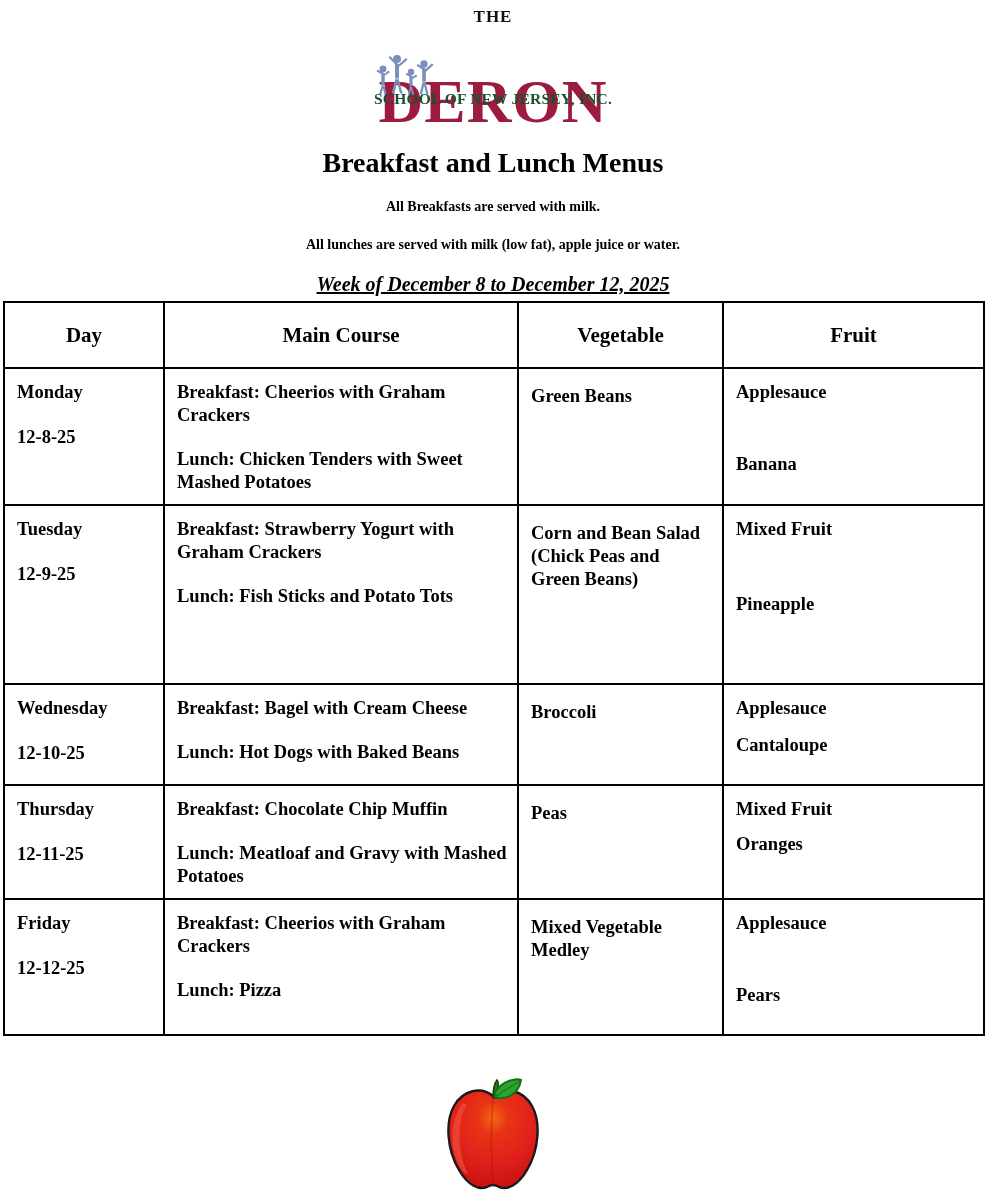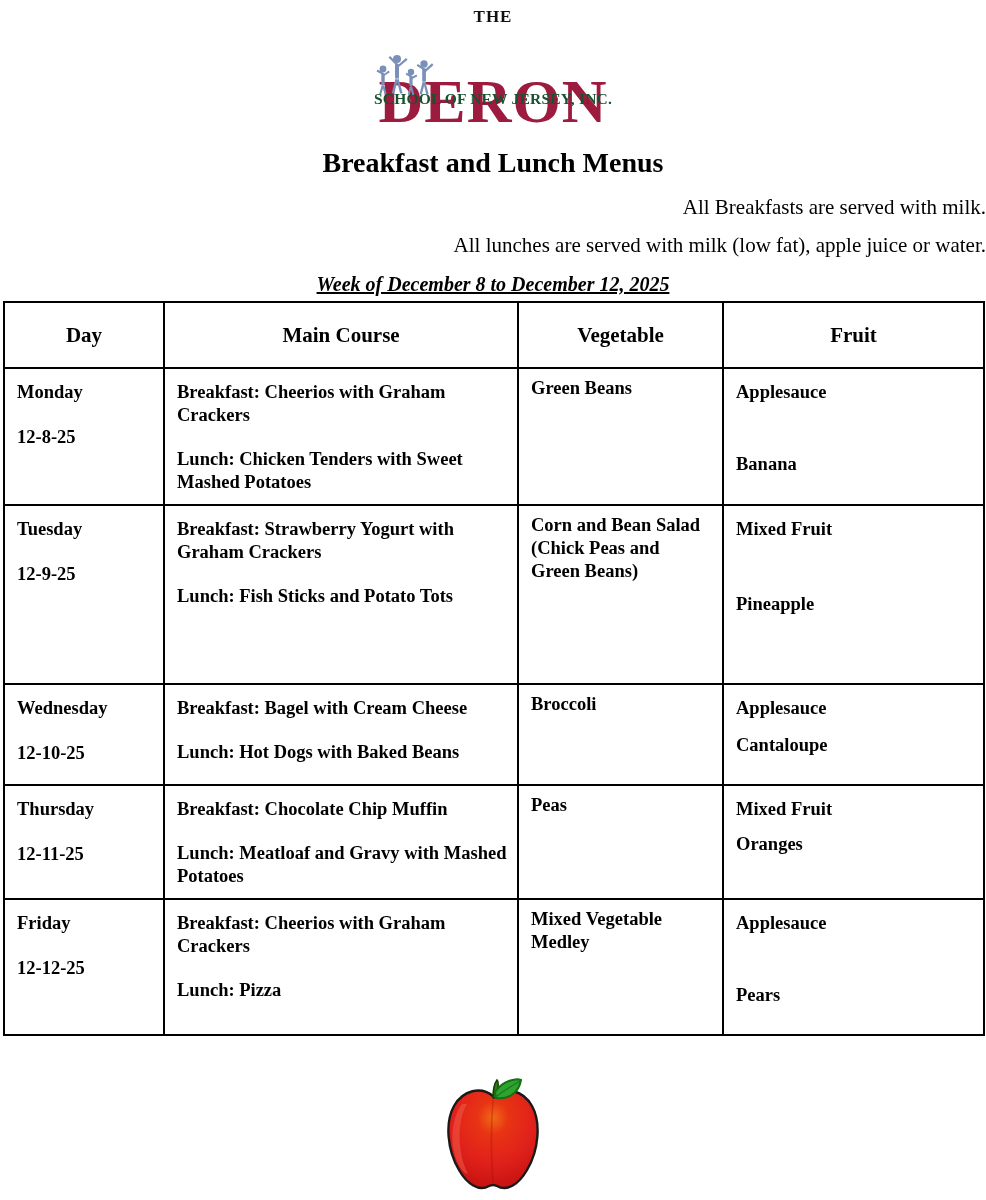--- a/index.html
+++ b/index.html
@@ -82,25 +82,24 @@
     text-align: center;
     margin-top: 30px;
   }
   .doc-title {
     font-size: 28px;
     font-weight: bold;
     line-height: 30px;
     margin-bottom: 17px;
   }
   .sub-line {
-    font-size: 21px;
-    font-weight: normal;
+    font-size: 14px;
+    font-weight: bold;
     line-height: 24px;
     margin-bottom: 14px;
-    text-align: right;
   }
   .week-line {
     font-size: 20px;
     font-weight: bold;
     line-height: 26px;
     text-decoration: underline;
     margin-bottom: 0;
     font-style: italic;
   }
 
@@ -145,21 +144,21 @@
   td.day-cell .day-name { margin-bottom: 22px; }
   td.day-cell .day-date { }
 
   td.main-cell .bk { margin-bottom: 21px; }
 
   
   td.veg-cell {
     vertical-align: middle;
   }
   td.veg-cell .cell-pad {
-    padding-top: 8px;
+    padding-top: 16px;
     padding-bottom: 0;
   }
 
   
   td.fruit-cell .fruit-1 { margin-bottom: 0; }
 
   .r-monday   td { height: 131px; }
   .r-tuesday  td { height: 177px; }
   .r-wednesday td { height: 99px; }
   .r-thursday td { height: 111px; }

